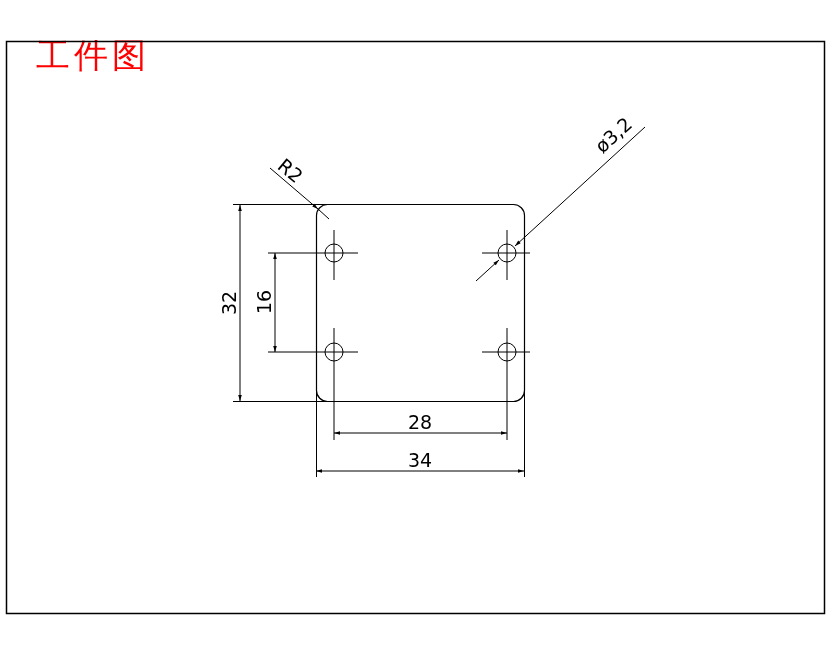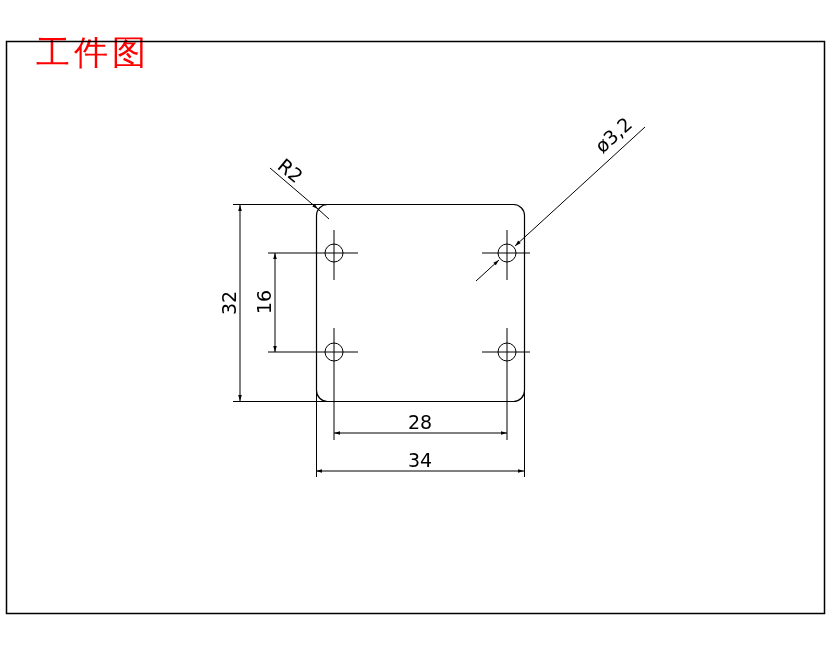--- a/index.html
+++ b/index.html
@@ -1,20 +1,20 @@
 <!DOCTYPE html>
 <html><head>
   <meta charset="utf-8">
   <style>
     html, body { margin: 0; padding: 0; background: #ffffff; }
     body { width: 830px; height: 654px; position: relative; overflow: hidden; font-family: "DejaVu Sans", sans-serif; }
     #drawing { position: absolute; left: 0; top: 0; }
     .title {
       position: absolute; left: 36px; top: 38px;
-      font-family: Liberation Mono, monospace; font-size: 34px; letter-spacing: 4px;
+      font-family: Liberation Sans, sans-serif; font-size: 34px; letter-spacing: 4px;
       color: #ff0000; line-height: 1; font-weight: normal;
     }
     .dimtext { font-family: "DejaVu Sans", sans-serif; font-size: 19px; fill: #000; }
   </style>
 </head>
 <body>
 
 <div class="title">工件图</div>
 
 <svg id="drawing" width="830" height="654" viewBox="0 0 830 654">

